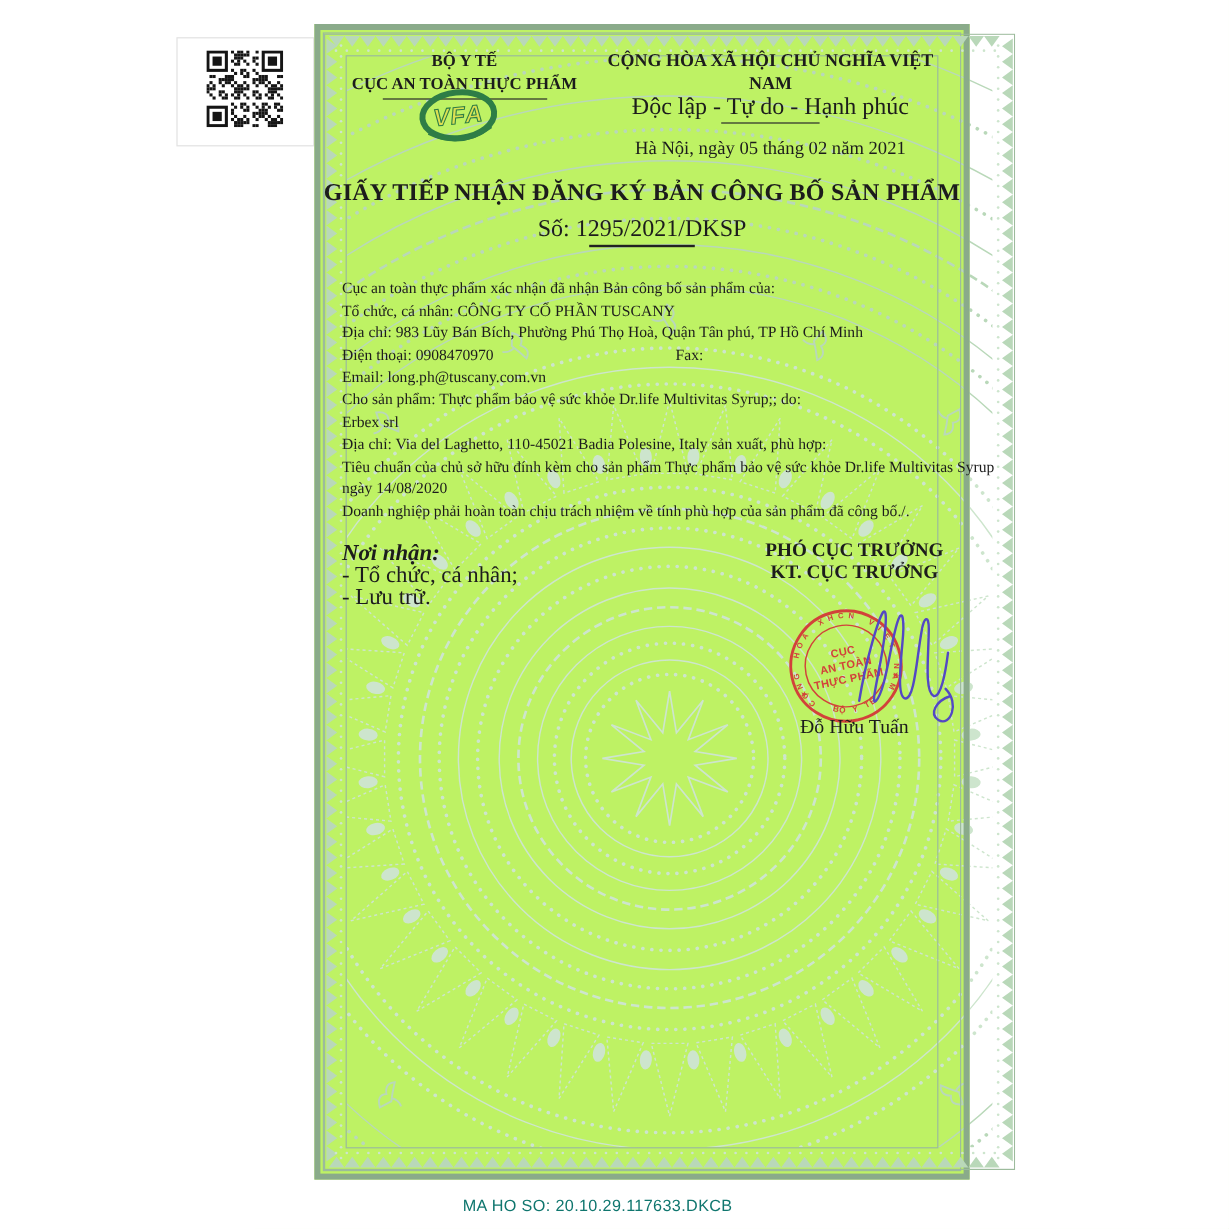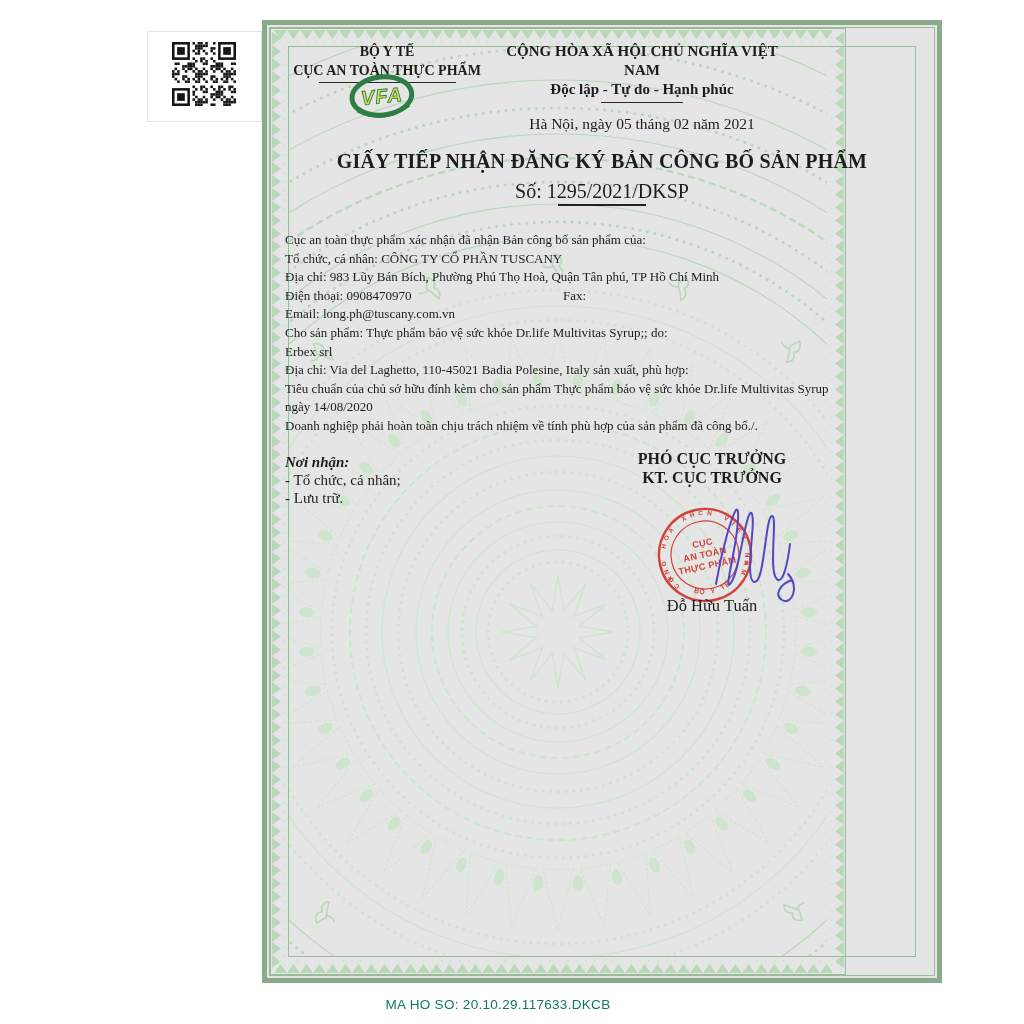--- a/index.html
+++ b/index.html
@@ -5,54 +5,54 @@
   html,body{margin:0;padding:0;background:#ffffff;}
   .page{position:relative;width:1024px;height:1024px;background:#ffffff;overflow:hidden;
         font-family:"Liberation Serif",serif;color:#1c1c1c;}
 
   
   .qr-box{position:absolute;left:147px;top:31px;width:113px;height:89px;background:#fff;
           border:1px solid #e2e2e2;}
   .qr-box svg{position:absolute;left:24px;top:10px;}
 
   
-  .cert{position:absolute;left:262px;top:20px;width:680px;height:963px;background:#e5e5e5;}
+  .cert{position:absolute;left:262px;top:20px;width:546px;height:963px;background:#bef264;}
   .frame-outer{position:absolute;inset:0;border:5px solid #8aab8a;}
   .frame-line-a{position:absolute;inset:7px;border:1px solid #9cbb9c;}
   .frame-line-b{position:absolute;inset:26px;border:1px solid #9cbb9c;}
   .band-svg,.drum-svg{position:absolute;}
   .band-svg{left:8px;top:8px;}
   .drum-svg{left:27px;top:27px;}
 
   
   .hdr-left{position:absolute;left:20px;top:22px;width:210px;text-align:center;
             font-weight:bold;font-size:14px;line-height:19px;}
   .hdr-left .rule{width:137px;height:1px;background:#2a2a2a;margin:2px auto 0 auto;}
   .vfa{position:absolute;left:72px;top:50px;}
   .hdr-right{position:absolute;left:230px;top:22px;width:300px;text-align:center;}
   .hdr-right .l1{font-weight:bold;font-size:15px;line-height:19px;}
-  .hdr-right .l2{font-weight:bold;font-size:15px;line-height:19px;}
+  .hdr-right .l2{font-weight:normal;font-size:20px;line-height:19px;}
   .hdr-right .rule{width:82px;height:1px;background:#2a2a2a;margin:3px auto 0 auto;}
   .dateline{margin-top:12px;font-size:15.5px;}
 
   
   .title{position:absolute;left:0;right:0;top:130px;text-align:center;font-weight:bold;
          font-size:20px;letter-spacing:.2px;}
   .doc-number{position:absolute;left:0;right:0;top:160px;text-align:center;font-size:20px;}
   .number-rule{position:absolute;left:50%;top:184px;width:88px;margin-left:-44px;height:2px;
                background:#222;}
 
   
   .body-block{position:absolute;left:23px;top:211px;width:550px;font-size:13px;
               line-height:18.6px;}
   .body-block .row{position:relative;}
   .fax{position:absolute;left:278px;top:0;}
 
   
-  .recipients{position:absolute;left:23px;top:433px;font-size:15px;line-height:18px;}
+  .recipients{position:absolute;left:23px;top:433px;font-size:19px;line-height:18px;}
   .recipients .lbl{font-weight:bold;font-style:italic;}
   .signer-titles{position:absolute;left:330px;top:430px;width:240px;text-align:center;
                  font-weight:bold;font-size:16px;line-height:18.5px;}
   .seal-svg{position:absolute;left:378px;top:470px;}
   .sig-svg{position:absolute;left:438px;top:466px;}
   .signer-name{position:absolute;left:330px;top:576px;width:240px;text-align:center;
                font-weight:normal;font-size:16.5px;}
 
   
   .file-code{position:absolute;left:198px;top:997px;width:600px;text-align:center;

